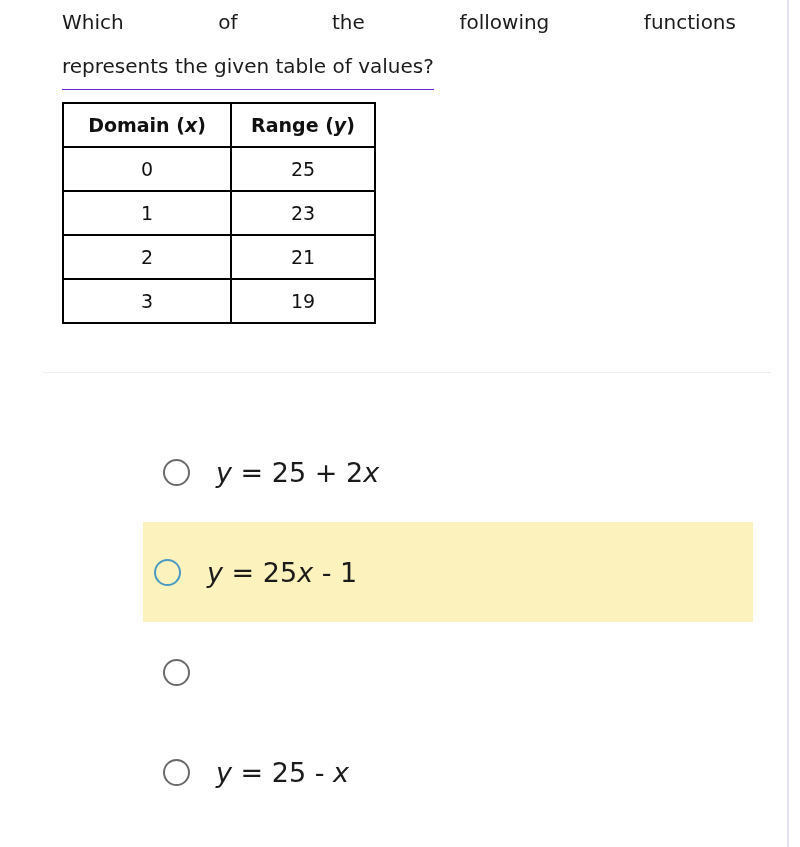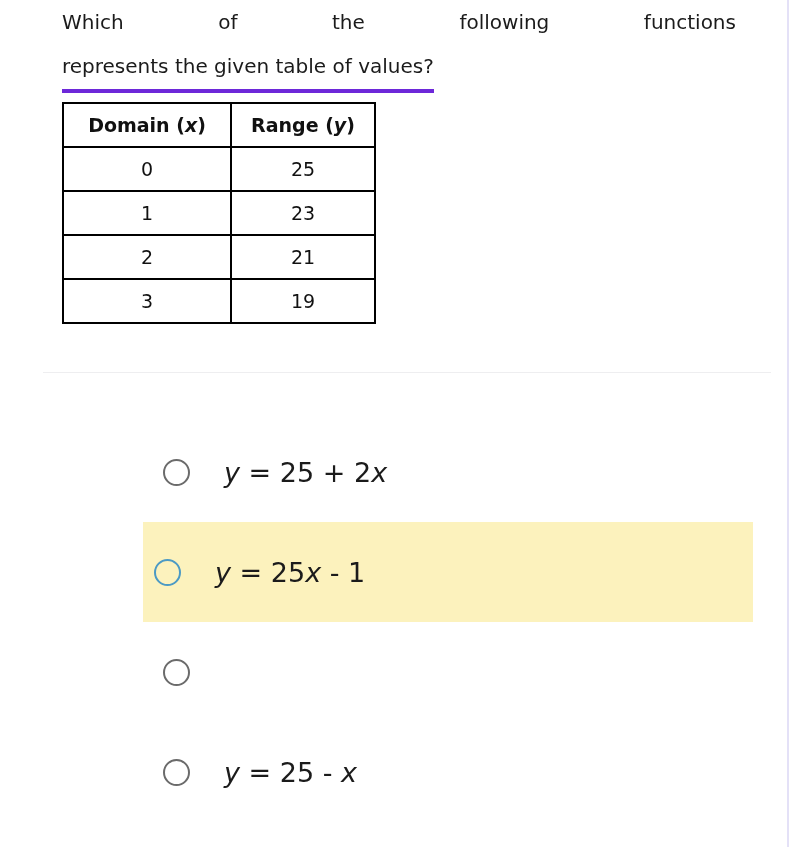--- a/index.html
+++ b/index.html
@@ -39,21 +39,21 @@
     line-height: 44px;
     color: #1b1b1b;
     white-space: nowrap;
   }
   .question-line-1 {
     display: flex;
     justify-content: space-between;
     width: 674px;
   }
   .question-line-2 {
-    border-bottom: 4px solid #6d28d9;
+    border-bottom: 1px solid #6d28d9;
     display: inline-block;
     padding-bottom: 1px;
   }
 
   
   .values-table {
     position: absolute;
     left: 62px;
     top: 102px;
     border-collapse: collapse;
@@ -117,21 +117,21 @@
     border-radius: 50%;
     border: 2px solid #6b6b6b;
     box-sizing: border-box;
     flex: 0 0 auto;
   }
   .option-row.highlighted .radio {
     border-color: #4c9ac4;
   }
 
   .option-label {
-    margin-left: 34px;
+    margin-left: 26px;
     font-size: 27px;
     color: #1b1b1b;
     white-space: nowrap;
   }
 </style>
 </head>
 <body>
 
 <div class="right-edge-rule"></div>
 

